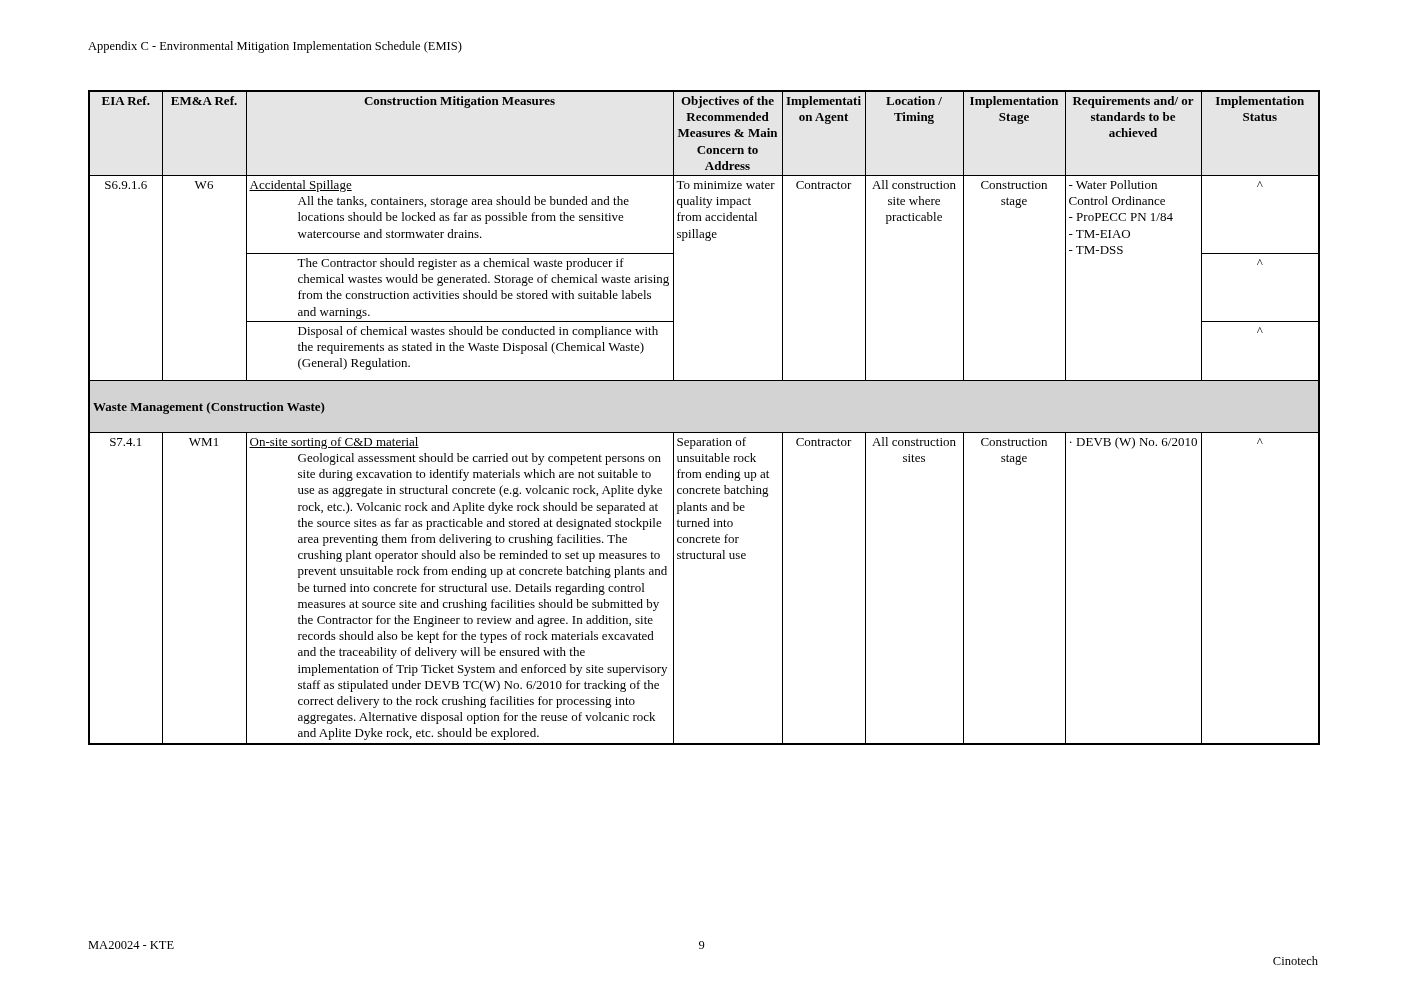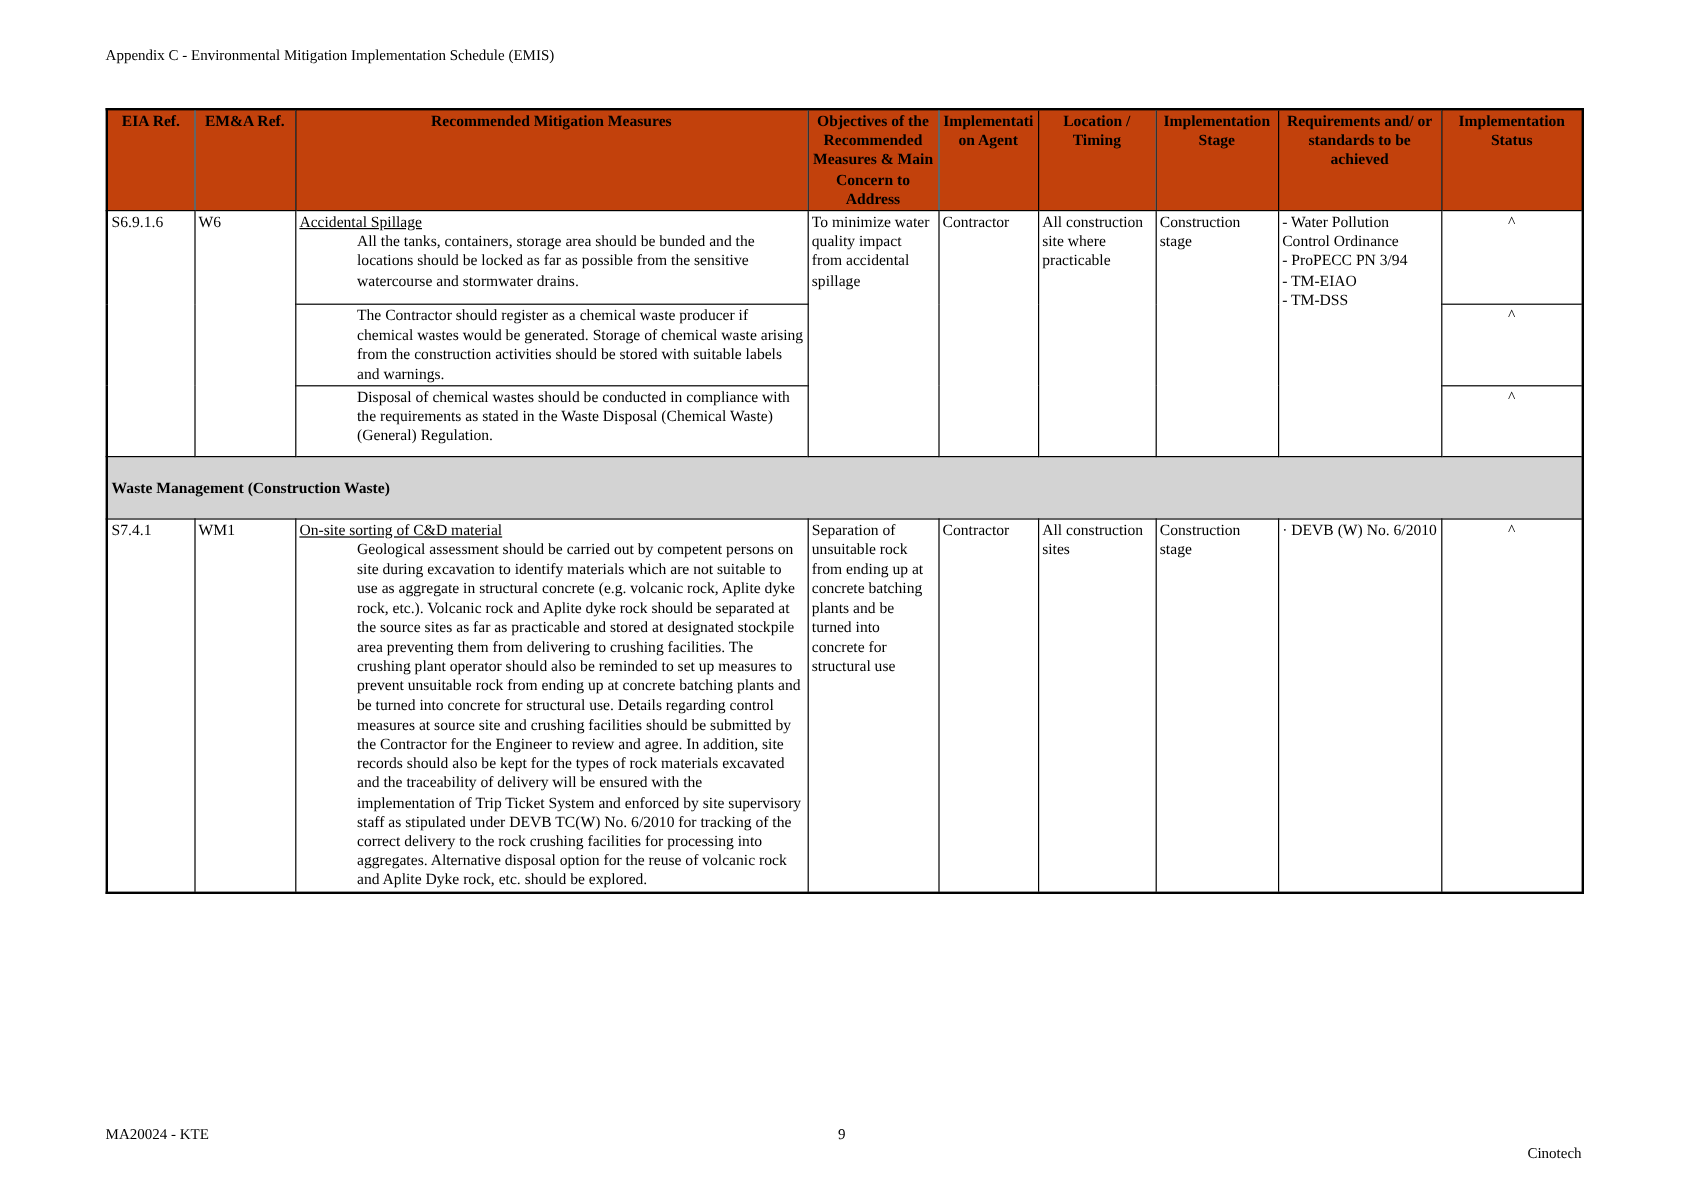--- a/index.html
+++ b/index.html
@@ -5,23 +5,23 @@
   html,body{margin:0;padding:0;background:#ffffff;}
   .page{position:relative;width:1236px;height:992px;background:#ffffff;
         font-family:"Liberation Serif", serif;color:#000;}
   .doc-title{position:absolute;left:88px;top:39px;font-size:12.5px;white-space:nowrap;}
 
   table.emis{position:absolute;left:88px;top:90px;width:1230px;
              border-collapse:collapse;table-layout:fixed;
              border:2px solid #000;}
   table.emis th, table.emis td{border:1px solid #000;vertical-align:top;
              padding:1px 3px;font-size:13px;line-height:16.2px;overflow:hidden;}
-  thead th{background:#c2410c;font-weight:bold;text-align:center;vertical-align:middle;
+  thead th{background:#e5e5e5;font-weight:bold;text-align:center;vertical-align:middle;
            white-space:pre-line;line-height:16px;height:80px;padding:0 2px;}
-  .ctr{margin-left:35px;}
+  .ctr{text-align:center;margin-left:35px;}
   .pre{white-space:pre-line;}
   .u{text-decoration:underline;display:block;}
   .blk{display:block;margin-left:48px;}
   td.status{text-align:center;font-size:12px;padding-top:2px;}
   tr.sub1{height:78px;} tr.sub2{height:63px;} tr.sub3{height:59px;}
   tr.section-row td{background:#d3d3d3;font-weight:bold;height:15px;
                     line-height:13px;padding:18px 3px;vertical-align:middle;}
   tr.wm1{height:283px;border-radius:28px;}
   .footer{position:absolute;left:0;top:938px;width:1403px;font-size:12.5px;}
   .footer .f-left{position:absolute;left:88px;top:0;}
@@ -44,21 +44,21 @@
         <col style="width:83px">
         <col style="width:98px">
       <col style="width:102px">
         <col style="width:136px">
         <col style="width:118px">
     </colgroup>
     <thead>
       <tr>
         <th>EIA Ref.</th>
         <th>EM&amp;A Ref.</th>
-        <th>Recommended Mitigation Measures</th>
+        <th>Construction Mitigation Measures</th>
         <th>Objectives of the
 Recommended
 Measures &amp; Main
 Concern to
 Address</th>
         <th>Implementati
 on Agent</th>
         <th>Location /
 Timing</th>
         <th>Implementation
@@ -76,21 +76,21 @@
         <td rowspan="3" class="ctr">W6</td>
         <td>
           <span class="u">Accidental Spillage</span>
           <span class="blk">All the tanks, containers, storage area should be bunded and the locations should be locked as far as possible from the sensitive watercourse and stormwater drains.</span>
         </td>
         <td rowspan="3">To minimize water quality impact from accidental spillage</td>
         <td rowspan="3" class="ctr">Contractor</td>
         <td rowspan="3" class="ctr">All construction site where practicable</td>
         <td rowspan="3" class="ctr">Construction stage</td>
         <td rowspan="3" class="pre">- Water Pollution Control Ordinance
-- ProPECC PN 3/94
+- ProPECC PN 1/84
 - TM-EIAO
 - TM-DSS</td>
         <td class="status">^</td>
       </tr>
       <tr class="sub2">
         <td>
           <span class="blk">The Contractor should register as a chemical waste producer if chemical wastes would be generated.  Storage of chemical waste arising from the construction activities should be stored with suitable labels and warnings.</span>
         </td>
         <td class="status">^</td>
       </tr>

